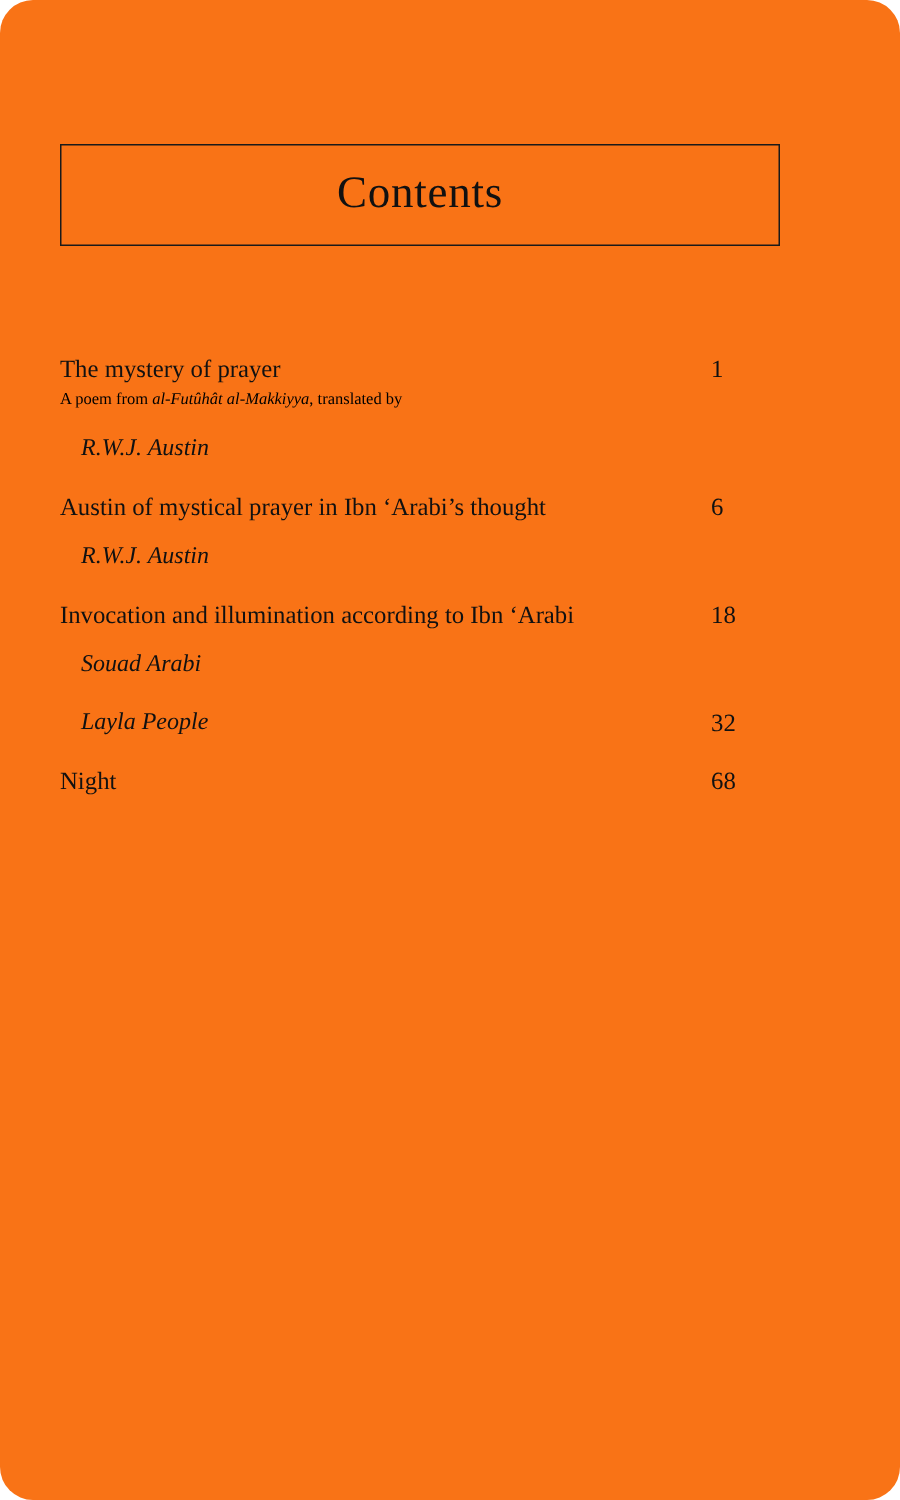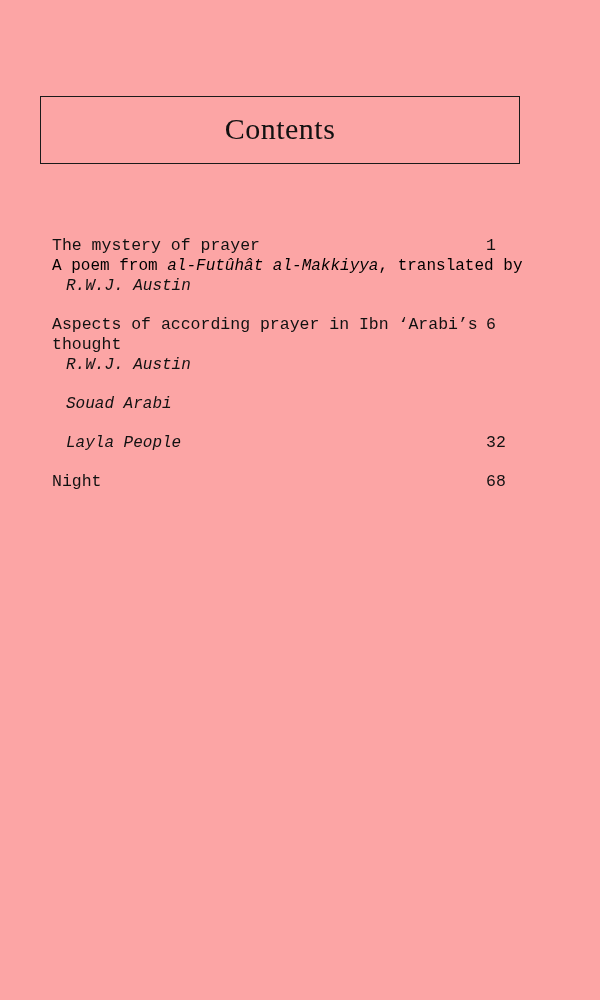--- a/index.html
+++ b/index.html
@@ -14,21 +14,22 @@
     color: #000000;
     position: relative;
     overflow: hidden;
   }
   .page {
     position: absolute;
     left: 0;
     top: 0;
     width: 600px;
     height: 1000px;
-    background: #fca5a5;
+    background: #f97316;
+    border-radius: 22px;
   }
   .title-box {
     position: absolute;
     left: 40px;
     top: 96px;
     width: 480px;
     height: 68px;
     border: 1.5px solid #1a1a1a;
     box-sizing: border-box;
   }
@@ -39,50 +40,50 @@
     top: 50%;
     transform: translateY(-52%);
     text-align: center;
     font-size: 30px;
     letter-spacing: 0.5px;
     font-family: "Liberation Serif", serif;
     color: #111111;
   }
   .toc {
     position: absolute;
-    left: 52px;
+    left: 40px;
     top: 236px;
     width: 488px;
-    font-family: Liberation Mono, monospace;
   }
   .entry {
     position: relative;
     margin-bottom: 19px;
   }
   .entry-line {
     position: relative;
     font-size: 16.5px;
     line-height: 20px;
     color: #111111;
   }
   .entry-title {
     display: inline;
   }
   .entry-sub {
     display: block;
-    font-size: 16px;
+    font-size: 11px;
     line-height: 20px;
   }
   .author {
     display: block;
     font-style: italic;
     font-size: 16px;
     line-height: 20px;
     padding-left: 14px;
     color: #111111;
+    margin-top: 13px;
   }
   .ital {
     font-style: italic;
   }
   .page-num {
     position: absolute;
     right: 14px;
     top: 0;
     width: 40px;
     text-align: left;
@@ -107,27 +108,31 @@
         <span class="entry-title">The mystery of prayer</span>
         <span class="page-num">1</span>
       </div>
       <div class="entry-sub"><span>A poem from </span><span class="ital">al-Futûhât al-Makkiyya</span><span>, translated by</span></div>
       <div class="author">R.W.J. Austin</div>
     </div>
 
 
     <div class="entry">
       <div class="entry-line">
-        <span class="entry-title">Aspects of according prayer in Ibn ‘Arabi’s thought</span>
+        <span class="entry-title">Austin of mystical prayer in Ibn ‘Arabi’s thought</span>
         <span class="page-num">6</span>
       </div>
       <div class="author">R.W.J. Austin</div>
     </div>
 
     <div class="entry">
+      <div class="entry-line">
+        <span class="entry-title">Invocation and illumination according to Ibn ‘Arabi</span>
+        <span class="page-num">18</span>
+      </div>
       <div class="author">Souad Arabi</div>
     </div>
 
     <div class="entry">
       <div class="entry-line">
         <span class="page-num">32</span>
       </div>
       <div class="author">Layla People</div>
     </div>
 

